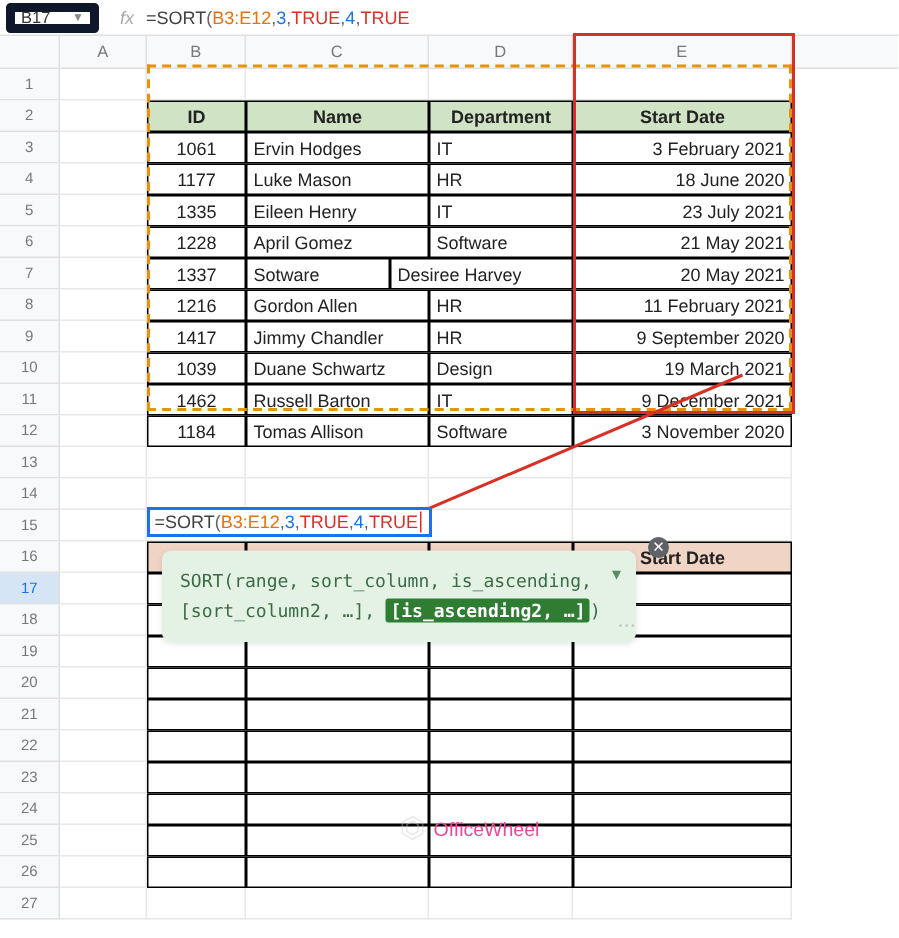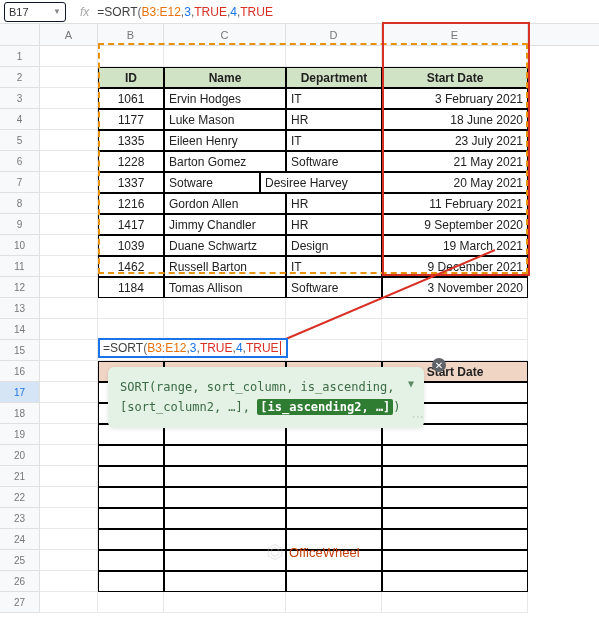--- a/index.html
+++ b/index.html
@@ -1,20 +1,20 @@
 <!DOCTYPE html>
 <html><head>
 <meta charset="utf-8">
 <style>
 * { box-sizing: border-box; margin: 0; padding: 0; }
 body { font-family: Arial, sans-serif; font-size: 11px; background: #fff; width: 599px; height: 625px; overflow: hidden; position: relative; }
 
 
 .top-bar { display: flex; align-items: center; height: 24px; border-bottom: 1px solid #e0e0e0; background: #fff; padding: 0 4px; }
-.name-box { width: 62px; height: 20px; border: 1px solid #0f172a; border-radius: 3px; display: flex; align-items: center; justify-content: space-between; padding: 0 4px; font-size: 11px; color: #333; }
+.name-box { width: 62px; height: 20px; border: 6px solid #0f172a; border-radius: 3px; display: flex; align-items: center; justify-content: space-between; padding: 0 4px; font-size: 11px; color: #333; }
 .name-box-chev { font-size: 8px; color: #888; }
 .fx-label { color: #aaa; font-style: italic; font-size: 12px; margin: 0 8px 0 14px; }
 .formula-bar { flex: 1; font-size: 12px; font-family: Arial; display: flex; align-items: center; }
 .tok-func { color: #404040; }
 .tok-range { color: #e8710a; }
 .tok-num { color: #1a73e8; }
 .tok-bool { color: #d93025; }
 .tok-punct { color: #666; }
 
 
@@ -58,21 +58,21 @@
 
 .err-dot { position: absolute; left: 432px; top: 358px; width: 14px; height: 14px; background: #5f6368; border-radius: 50%; color: #fff; display: flex; align-items: center; justify-content: center; font-size: 10px; z-index: 7; }
 
 
 .tooltip { position: absolute; left: 108px; top: 367px; width: 316px; background: #e4f1e5; border-radius: 6px; padding: 10px 12px; font-size: 12px; font-family: 'Consolas', monospace; color: #3a6b44; z-index: 8; box-shadow: 0 1px 4px rgba(0,0,0,.1); line-height: 1.7; }
 .tooltip .chev { position: absolute; right: 10px; top: 8px; color: #5a8a63; font-size: 10px; }
 .tooltip .handle { position: absolute; right: -4px; bottom: 6px; color: #bbb; font-size: 12px; letter-spacing: -1px; writing-mode: vertical-rl; }
 .tt-hl { background: #2e7d32; color: #fff; padding: 1px 3px; border-radius: 2px; font-weight: bold; }
 
 
-.watermark { position: absolute; left: 266px; top: 543px; font-size: 13px; color: #c2410c; display: flex; align-items: center; gap: 5px; z-index: 2; pointer-events: none; font-family: Arial; }
+.watermark { position: absolute; left: 266px; top: 543px; font-size: 13px; color: #ec4899; display: flex; align-items: center; gap: 5px; z-index: 2; pointer-events: none; font-family: Arial; }
 .watermark svg { opacity: .4; }
 </style>
 </head>
 <body>
 
 <div class="top-bar">
   <div class="name-box">
     <span>B17</span>
     <span class="name-box-chev">▼</span>
   </div>
@@ -139,21 +139,21 @@
       <div class="cell colA"></div>
       <div class="cell colB">1335</div>
       <div class="cell colC" style="justify-content: flex-start;">Eileen Henry</div>
       <div class="cell colD" style="justify-content: flex-start;">IT</div>
       <div class="cell colE">23 July 2021</div>
     </div>
     <div class="row tbl">
       <div class="row-h">6</div>
       <div class="cell colA"></div>
       <div class="cell colB">1228</div>
-      <div class="cell colC" style="justify-content: flex-start;">Barton Gomez</div>
+      <div class="cell colC" style="justify-content: flex-start;">April Gomez</div>
       <div class="cell colD" style="justify-content: flex-start;">Software</div>
       <div class="cell colE">21 May 2021</div>
     </div>
     <div class="row tbl">
       <div class="row-h">7</div>
       <div class="cell colA"></div>
       <div class="cell colB">1337</div>
       <div class="cell colD" style="justify-content: flex-start;">Sotware</div>
       <div class="cell colC" style="justify-content: flex-start;">Desiree Harvey</div>
       <div class="cell colE">20 May 2021</div>

